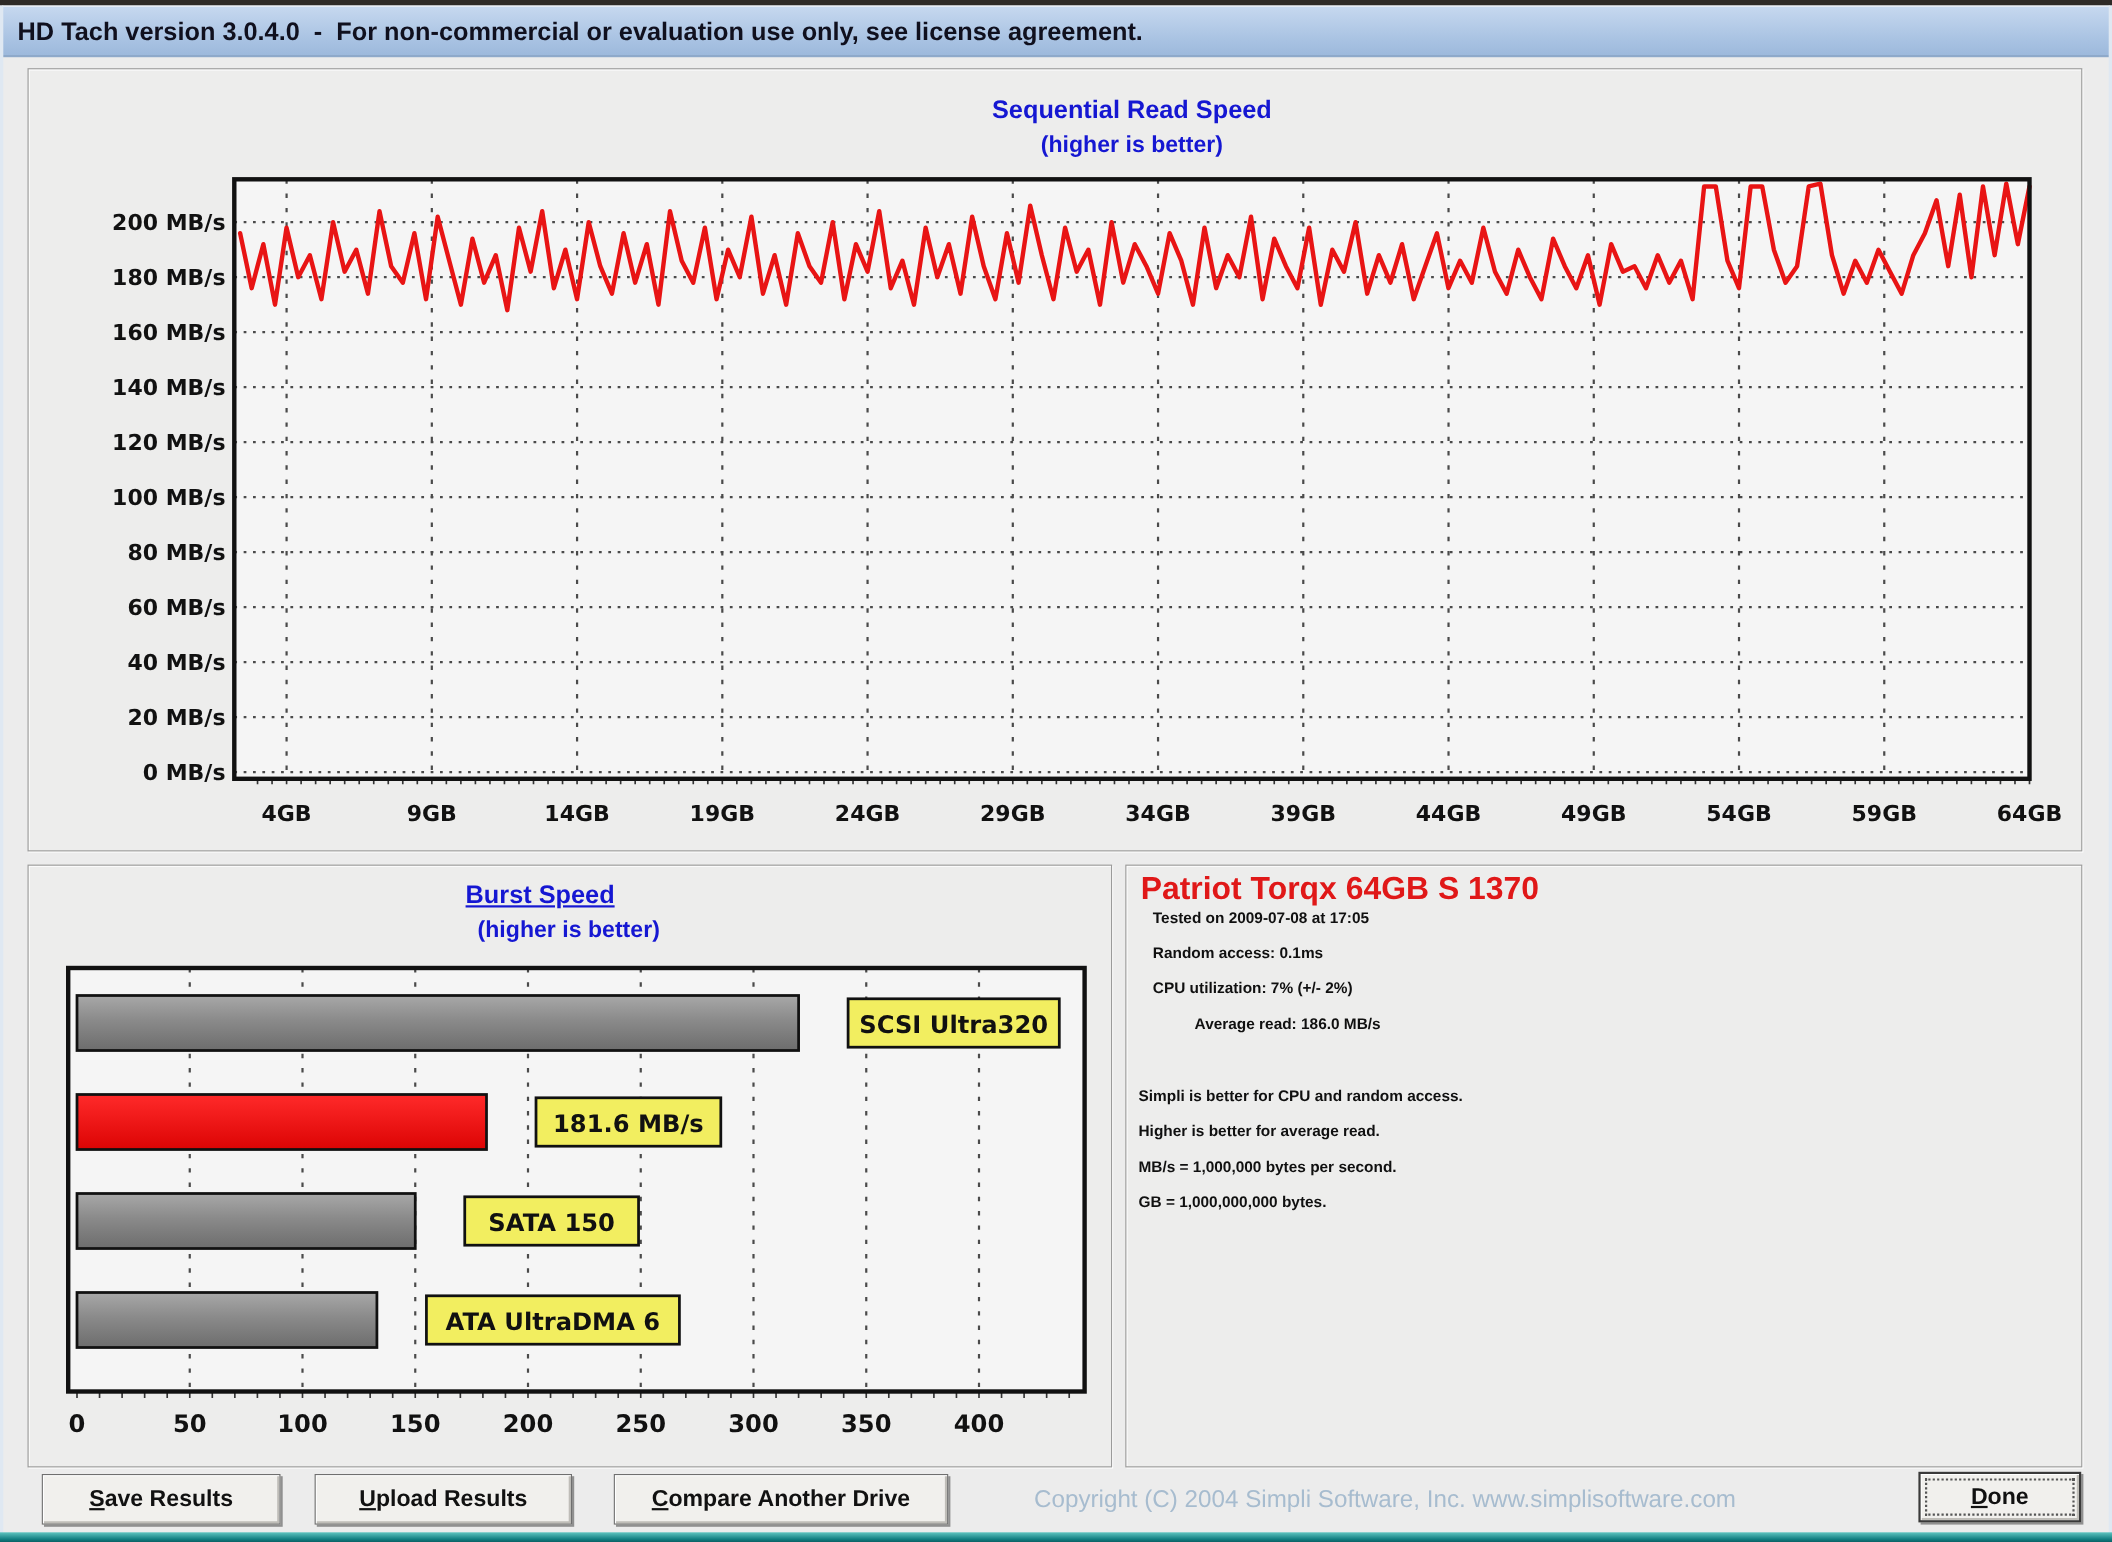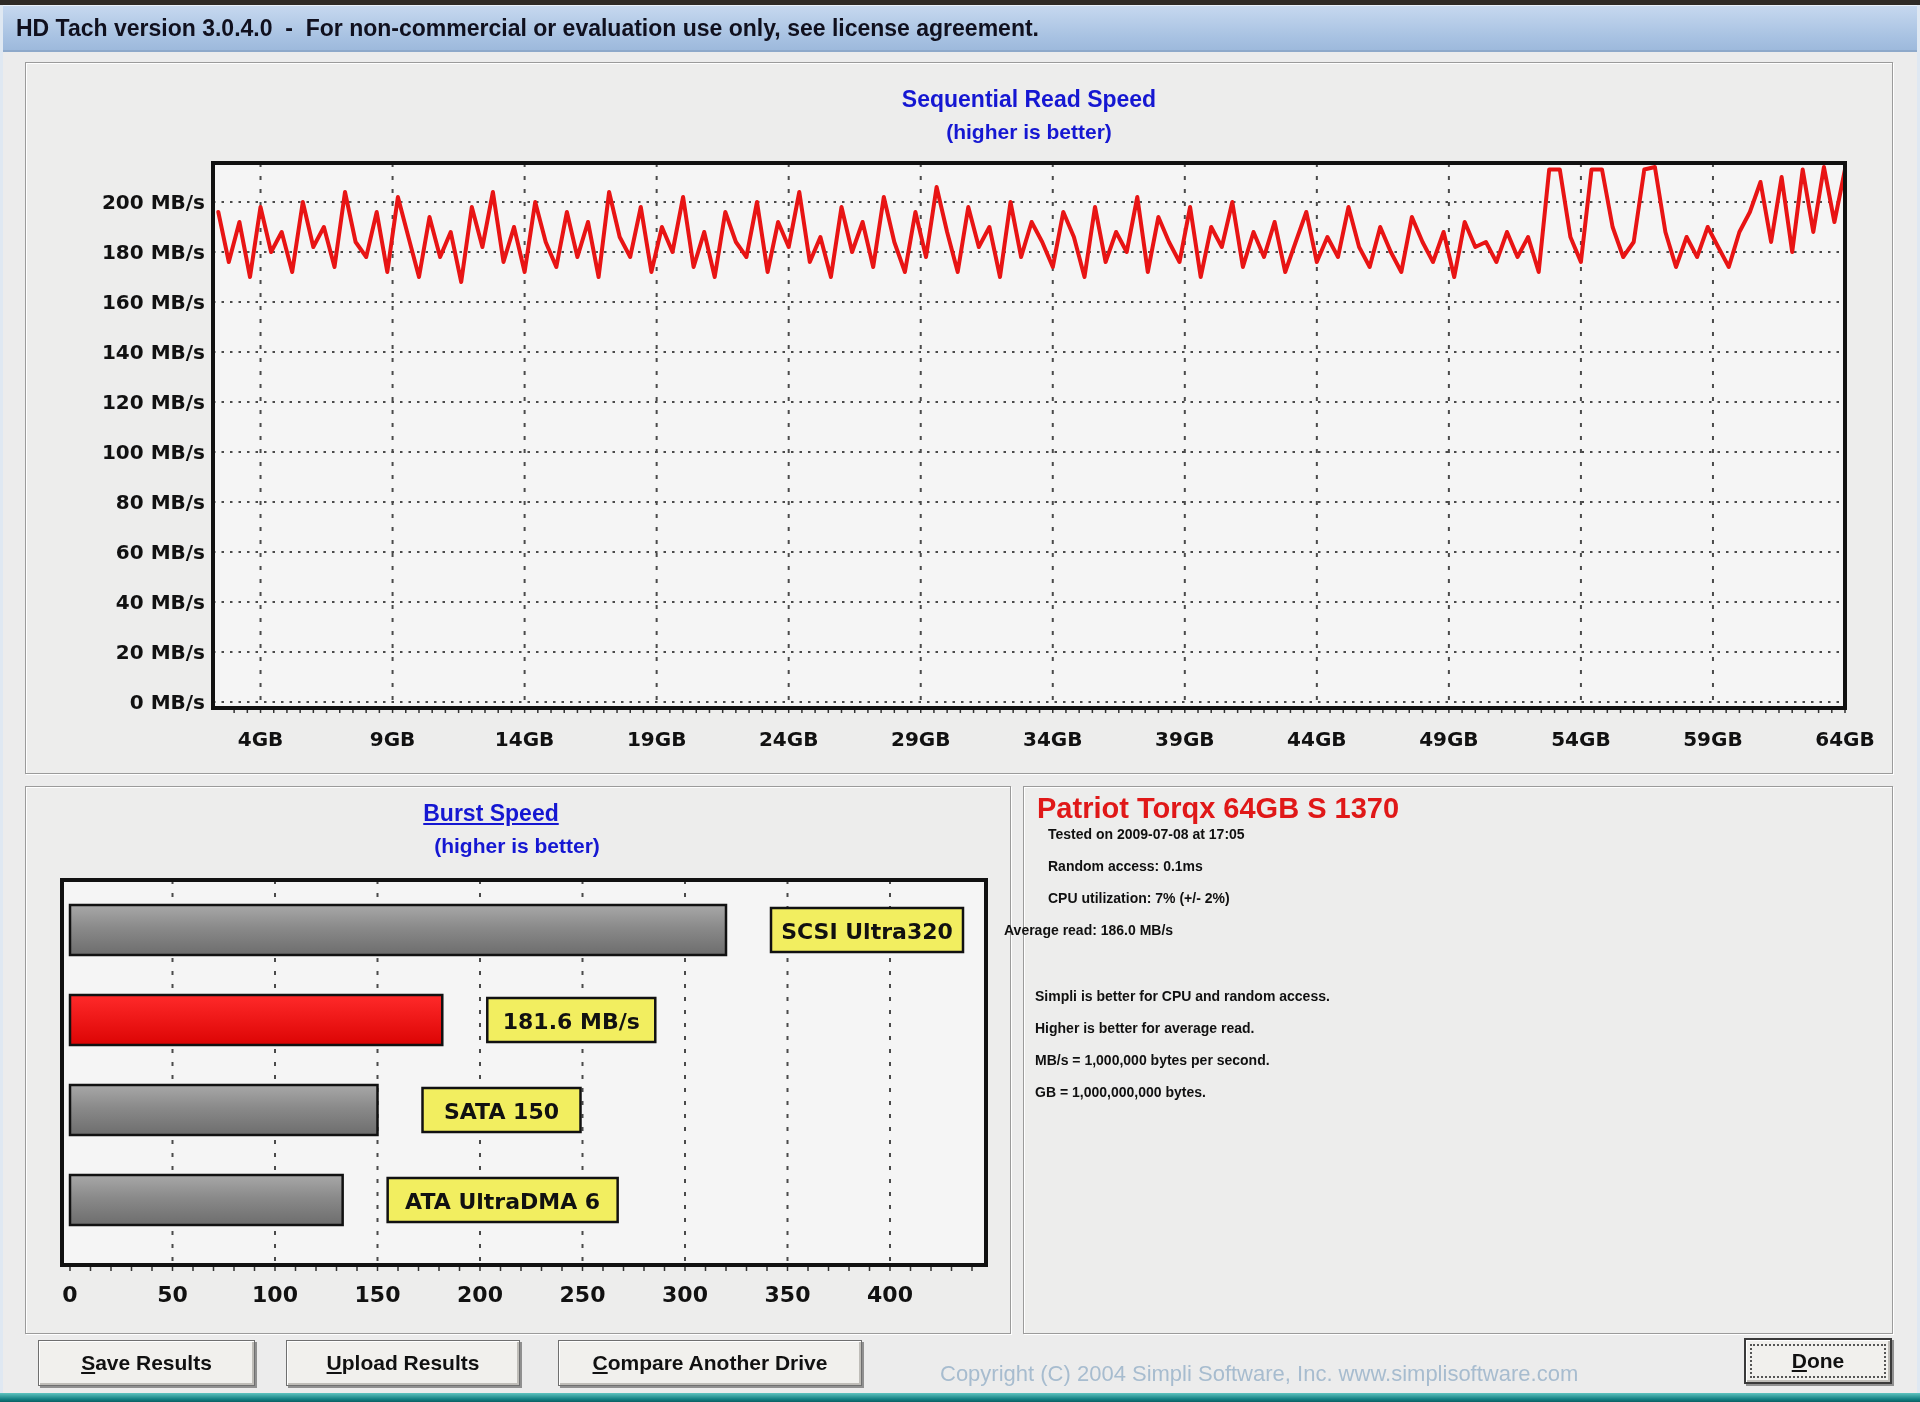--- a/index.html
+++ b/index.html
@@ -330,26 +330,26 @@
     <text x="762.4999999999999" y="516" text-anchor="middle" fill="#111" font-family="&quot;DejaVu Sans&quot;,sans-serif" font-size="22" font-weight="bold">350</text>
     <text x="864.9999999999999" y="516" text-anchor="middle" fill="#111" font-family="&quot;DejaVu Sans&quot;,sans-serif" font-size="22" font-weight="bold">400</text>
     <rect x="37" y="94" width="924" height="385" fill="none" stroke="#111" stroke-width="4"></rect>
   </svg>
 
 <div class="groupbox" style="left:1023px;top:786px;width:868px;height:546px;"></div>
 <div class="drive-name" style="left:1037px;top:792px;">Patriot Torqx 64GB S 1370</div>
 <div class="info-line" style="left:1048px;top:826px;">Tested on 2009-07-08 at 17:05</div>
 <div class="info-line" style="left:1048px;top:858px;">Random access: 0.1ms</div>
 <div class="info-line" style="left:1048px;top:890px;">CPU utilization: 7% (+/- 2%)</div>
-<div class="info-line" style="left:1004px;top:922px;">Average read: 186.0 MB/s</div>
+<div class="info-line" style="left:1086px;top:922px;">Average read: 186.0 MB/s</div>
 <div class="info-line" style="left:1035px;top:988px;">Simpli is better for CPU and random access.</div>
 <div class="info-line" style="left:1035px;top:1020px;">Higher is better for average read.</div>
 <div class="info-line" style="left:1035px;top:1052px;">MB/s = 1,000,000 bytes per second.</div>
 <div class="info-line" style="left:1035px;top:1084px;">GB = 1,000,000,000 bytes.</div>
 
 <button class="btn" style="left:38px;top:1340px;width:217px;"><u>S</u>ave Results</button>
 <button class="btn" style="left:286px;top:1340px;width:234px;"><u>U</u>pload Results</button>
 <button class="btn" style="left:558px;top:1340px;width:304px;"><u>C</u>ompare Another Drive</button>
-<div class="copyright" style="left:940px;top:1350px;margin-top:11px;">Copyright (C) 2004 Simpli Software, Inc.  www.simplisoftware.com</div>
+<div class="copyright" style="left:940px;top:1350px;">Copyright (C) 2004 Simpli Software, Inc.  www.simplisoftware.com</div>
 <button class="btn default" style="left:1744px;top:1338px;width:148px;">
     <span class="focus-ring"></span>
     <span><u>D</u>one</span>
   </button>
 
 </body></html>

